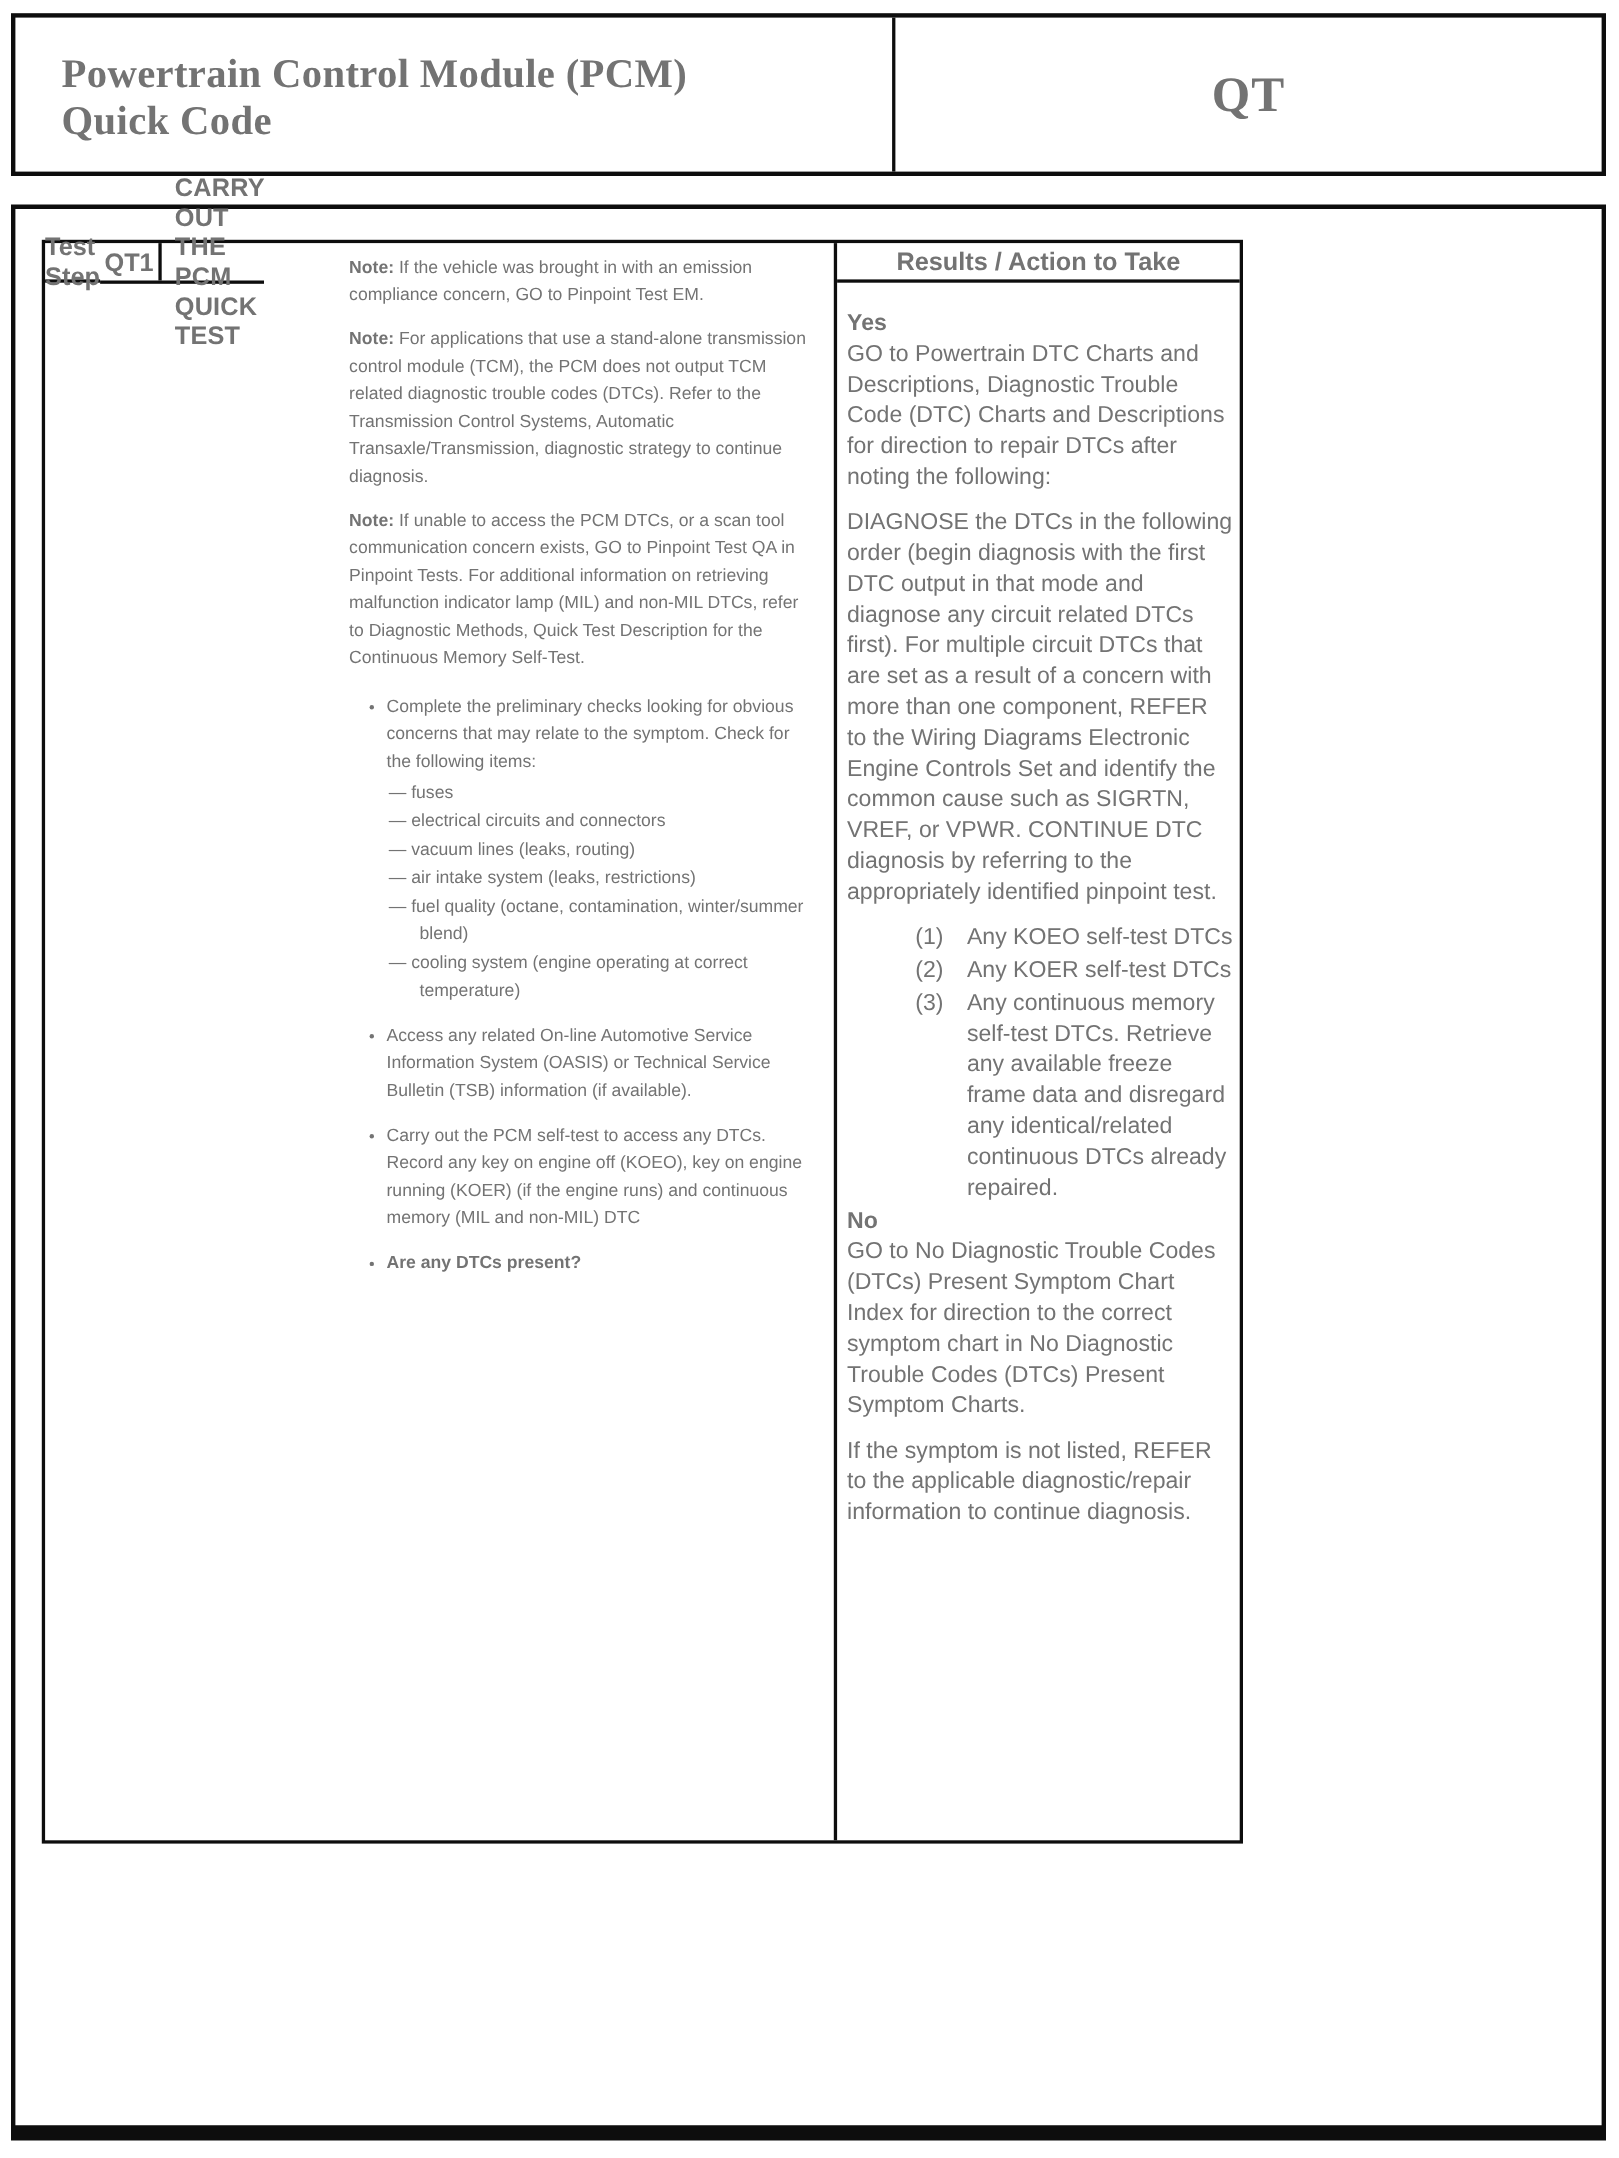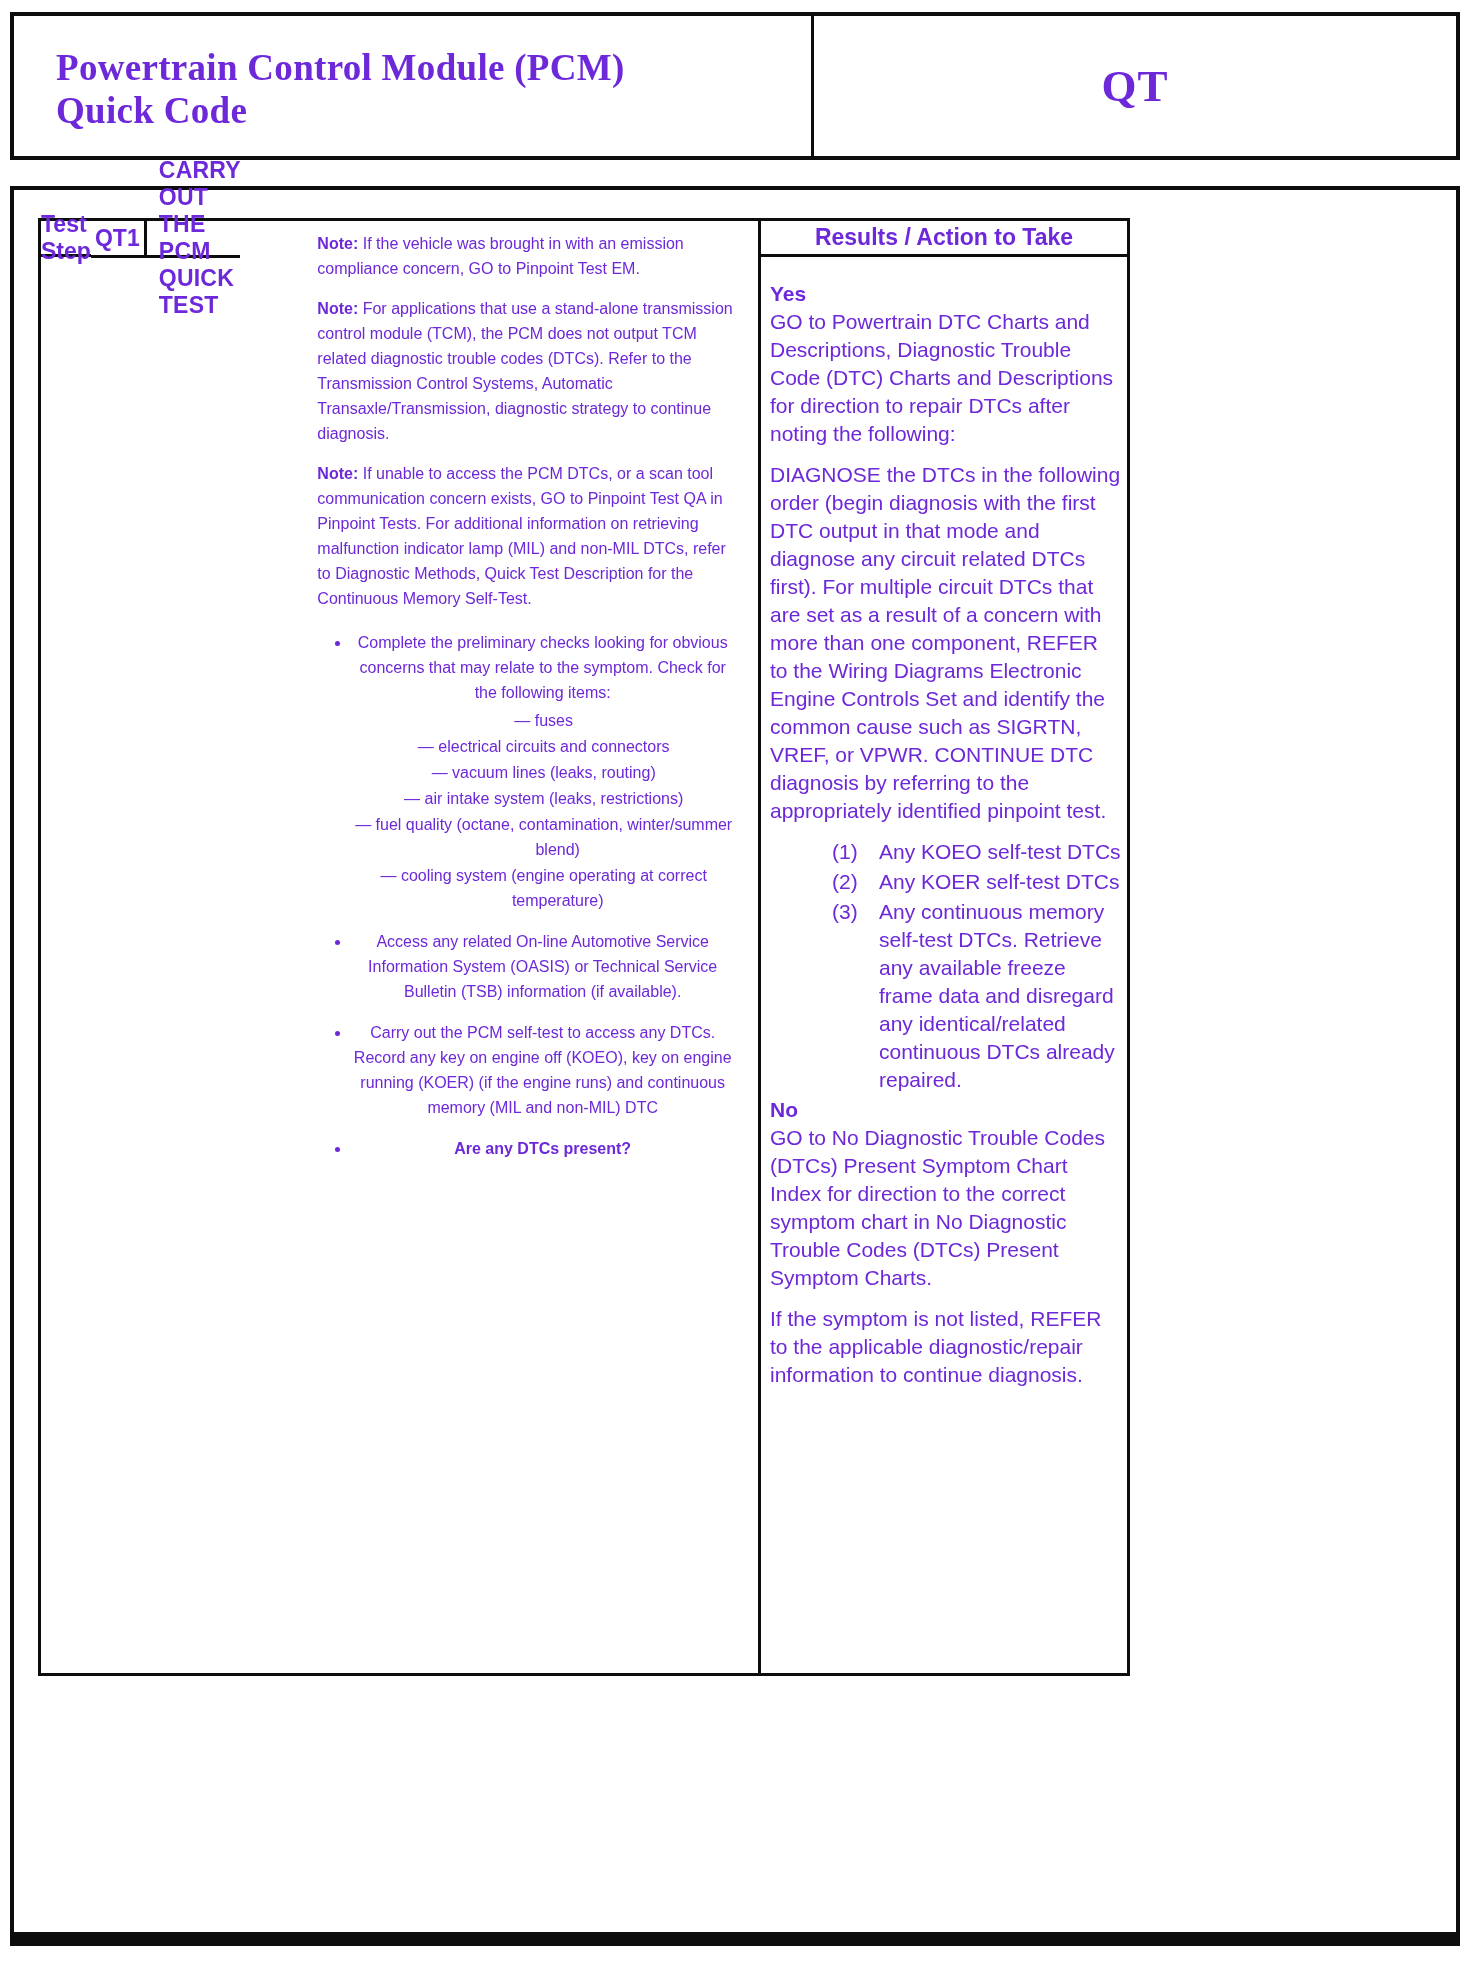--- a/index.html
+++ b/index.html
@@ -1,21 +1,21 @@
 <!DOCTYPE html>
 <html><head>
 <meta charset="utf-8">
 <style>
   * { margin:0; padding:0; box-sizing:border-box; }
   html,body { background:#ffffff; }
   .page {
     position:relative;
     width:1472px; height:1962px;
     background:#ffffff;
-    color:#6d28d9;
+    color:#737373;
     font-family:"Liberation Sans","DejaVu Sans",sans-serif;
     overflow:hidden;
   }
 
   
   .header-box {
     position:absolute; left:10px; top:12px;
     width:1450px; height:148px;
     border:4px solid #0d0d0d;
     display:flex;
@@ -99,21 +99,21 @@
     line-height:25px;
   }
   .left-body p.note { margin:0 0 15px 0; }
   .left-body p.note b { font-weight:bold; }
 
   ul.bullets {
     list-style:disc outside;
     margin:19px 0 0 0;
     padding-left:34px;
   }
-  ul.bullets > li { margin:16px 0 5px 0;text-align:center; }
+  ul.bullets > li { margin:16px 0 5px 0; }
   ul.bullets > li.bold { font-weight:bold; }
 
   ul.dash-list {
     list-style:none;
     margin:3px 0 3px 2px;
     padding:0;
   }
   ul.dash-list > li {
     padding-left:28px;
     text-indent:-28px;

